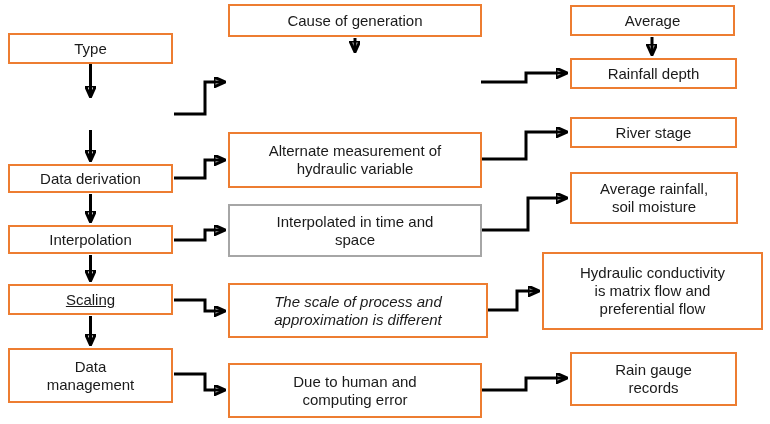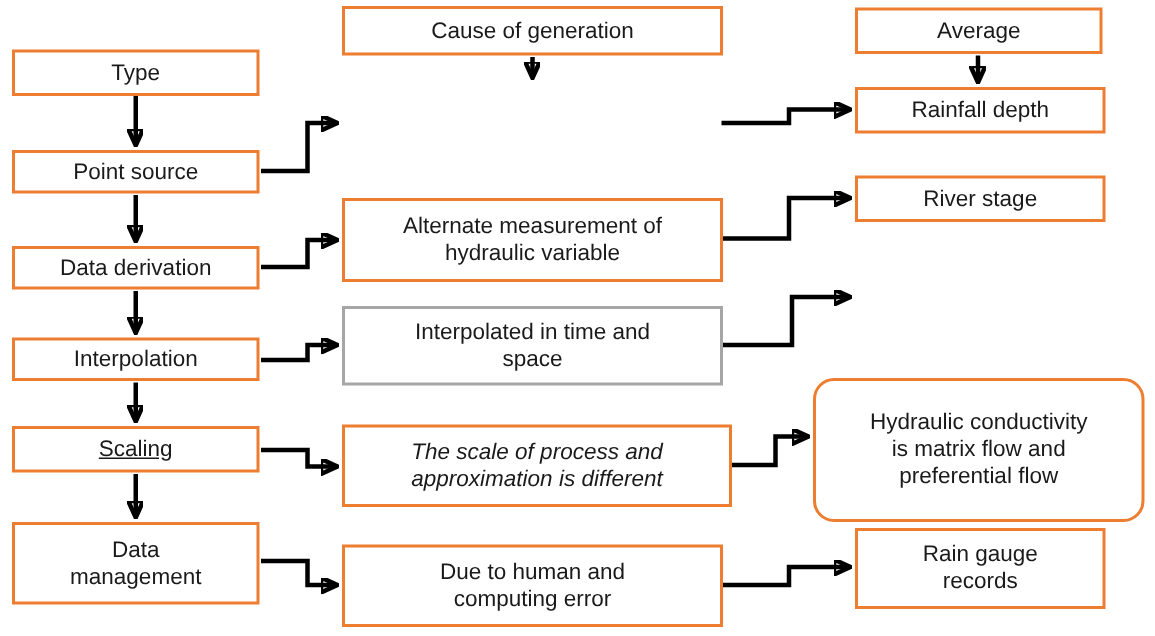--- a/index.html
+++ b/index.html
@@ -47,39 +47,40 @@
     <path d="M174,374 L205,374 L205,390 L224,390" marker-end="url(#ah)"></path>
 
     <path d="M481,82 L526,82 L526,73 L566,73" marker-end="url(#ah)"></path>
     <path d="M481,159 L526,159 L526,132 L566,132" marker-end="url(#ah)"></path>
     <path d="M481,230 L528,230 L528,198 L566,198" marker-end="url(#ah)"></path>
     <path d="M481,310 L517,310 L517,291 L538,291" marker-end="url(#ah)"></path>
     <path d="M481,390 L526,390 L526,378 L566,378" marker-end="url(#ah)"></path>
   </svg>
 
   <div class="node" style="left:8px; top:33px; width:165px; height:31px;">Type</div>
-  <div class="node" style="left:8px; top:100px; width:165px; height:29px;">Point source</div>
   <div class="node" style="left:8px; top:164px; width:165px; height:29px;">Data derivation</div>
   <div class="node" style="left:8px; top:225px; width:165px; height:29px;">Interpolation</div>
   <div class="node" style="left:8px; top:284px; width:165px; height:31px;text-decoration:underline;">Scaling</div>
   <div class="node" style="left:8px; top:348px; width:165px; height:55px;">Data
 management</div>
 
   <div class="node" style="left:228px; top:4px; width:254px; height:33px;">Cause of generation</div>
   <div class="node" style="left:228px; top:132px; width:254px; height:56px;">Alternate measurement of
 hydraulic variable</div>
   <div class="node muted" style="left:228px; top:204px; width:254px; height:53px;">Interpolated in time and
 space</div>
   <div class="node" style="left:228px; top:283px; width:260px; height:55px;font-style:italic;">The scale of process and
 approximation is different</div>
   <div class="node" style="left:228px; top:363px; width:254px; height:55px;">Due to human and
 computing error</div>
 
   <div class="node" style="left:570px; top:5px; width:165px; height:31px;">Average</div>
   <div class="node" style="left:570px; top:58px; width:167px; height:31px;text-align:right;">Rainfall depth</div>
   <div class="node" style="left:570px; top:117px; width:167px; height:31px;">River stage</div>
-  <div class="node" style="left:542px; top:252px; width:221px; height:96px;border-radius:14px;">Hydraulic conductivity
+  <div class="node" style="left:570px; top:172px; width:168px; height:52px;">Average rainfall,
+soil moisture</div>
+  <div class="node" style="left:542px; top:252px; width:221px; height:78px;">Hydraulic conductivity
 is matrix flow and
 preferential flow</div>
   <div class="node" style="left:570px; top:352px; width:167px; height:54px;">Rain gauge
 records</div>
 
 </div>
 
 </body></html>

